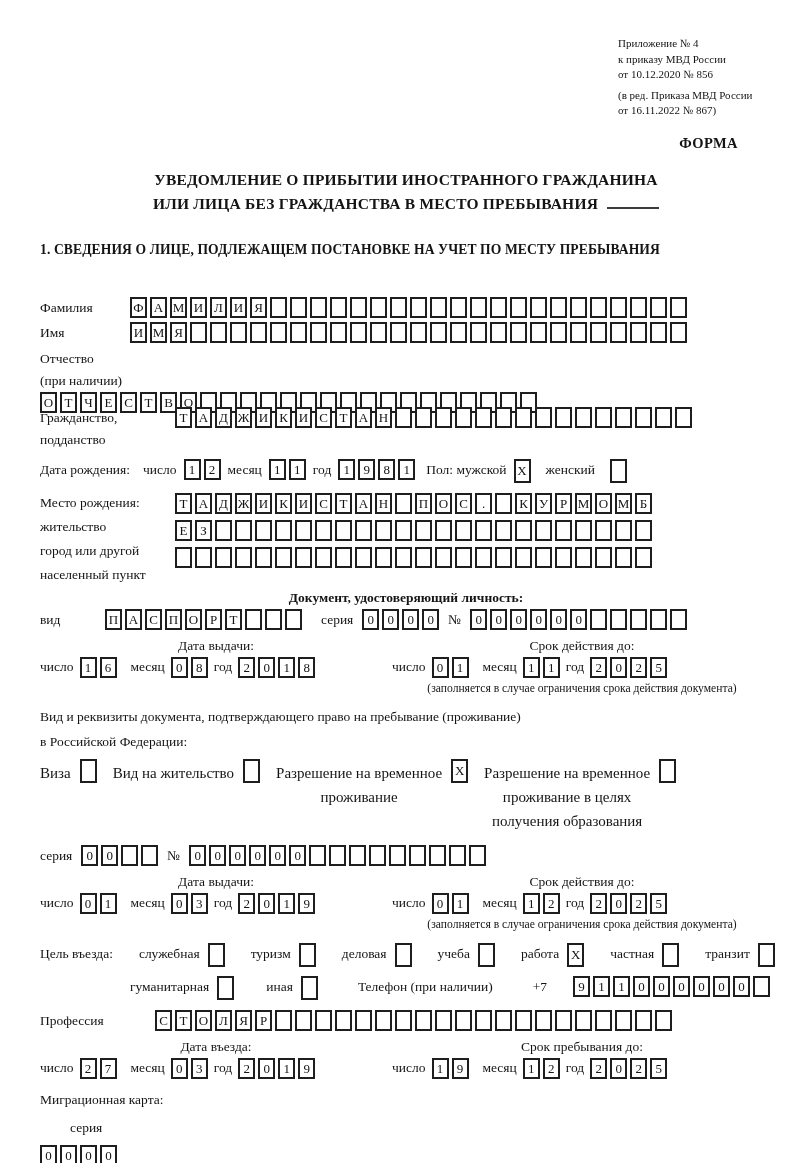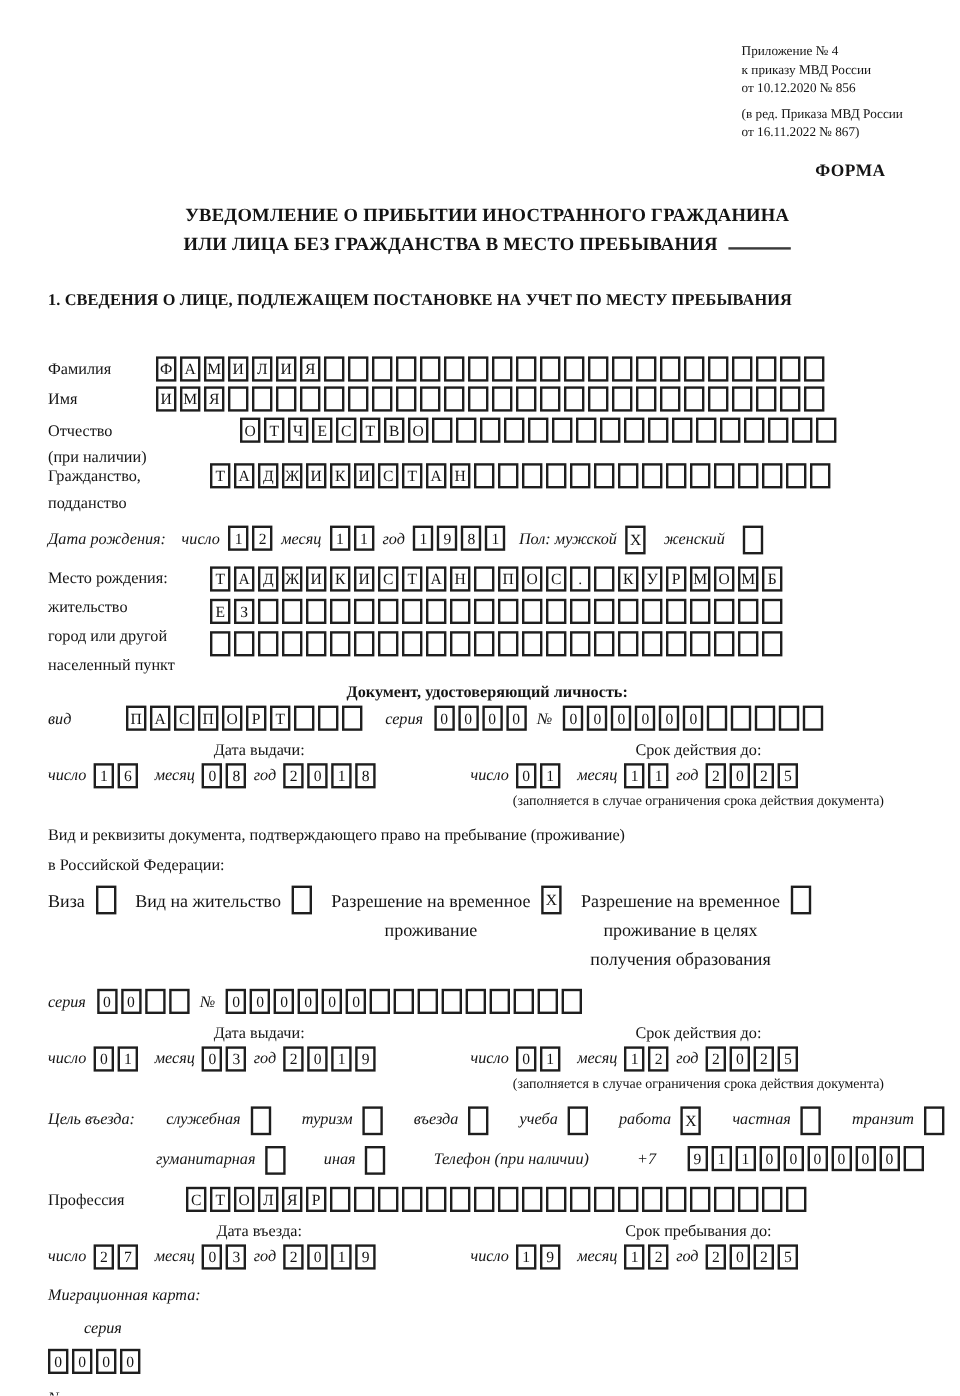--- a/index.html
+++ b/index.html
@@ -16,21 +16,21 @@
 
   .section1{font-weight:bold;font-size:13.6px;margin-top:26px;letter-spacing:.1px;}
 
   .row{display:flex;align-items:flex-start;}
   .lab{font-size:13.5px;padding-top:3px;flex:0 0 auto;}
   .lab2{font-size:13.5px;line-height:1.62;flex:0 0 auto;}
   .cells{display:flex;gap:3px;flex:0 0 auto;}
   .cell{box-sizing:border-box;width:17px;height:21px;border:2px solid #1e1e1e;background:#fff;
         text-align:center;font-size:13px;line-height:17px;flex:0 0 auto;}
   .cellrows{display:flex;flex-direction:column;gap:6px;}
-  .inl{font-size:13.5px;padding-top:3px;flex:0 0 auto;font-style:italic;}
+  .inl{font-size:13.5px;padding-top:3px;flex:0 0 auto;}
 
   .doc-header{font-weight:bold;font-size:13.5px;text-align:center;margin-top:8px;}
 
   .datesec{display:flex;margin-top:8px;}
   .datecol-l{width:352px;}
   .datecol-r{width:380px;}
   .datehead{font-size:13.5px;text-align:center;}
   .daterow{display:flex;gap:6px;margin-top:3px;align-items:flex-start;}
   .daterow .inl{padding-top:2px;}
   .smallnote{font-size:11.6px;text-align:center;margin-top:4px;}
@@ -129,21 +129,21 @@
         <span class="cell"></span>
         <span class="cell"></span>
         <span class="cell"></span>
         <span class="cell"></span>
         <span class="cell"></span>
         <span class="cell"></span>
         <span class="cell"></span>
       </div>
   </div>
 
-  <div class="row" style="margin-top:5px;">
+  <div class="row" style="margin-top:5px;flex-direction:column;">
     <div class="lab2" style="width:160px;">
       <div>Отчество</div>
       <div>(при наличии)</div>
     </div>
     <div class="cells">
         <span class="cell">О</span>
         <span class="cell">Т</span>
         <span class="cell">Ч</span>
         <span class="cell">Е</span>
         <span class="cell">С</span>
@@ -533,21 +533,21 @@
           <span class="cell"></span>
         </div>
     </div>
     <div class="opt gap8">
       <div class="inl">туризм</div>
       <div class="cells cbx">
           <span class="cell"></span>
         </div>
     </div>
     <div class="opt gap8">
-      <div class="inl">въезда</div>
+      <div class="inl">деловая</div>
       <div class="cells cbx">
           <span class="cell"></span>
         </div>
     </div>
     <div class="opt gap8">
       <div class="inl">учеба</div>
       <div class="cells cbx">
           <span class="cell"></span>
         </div>
     </div>

